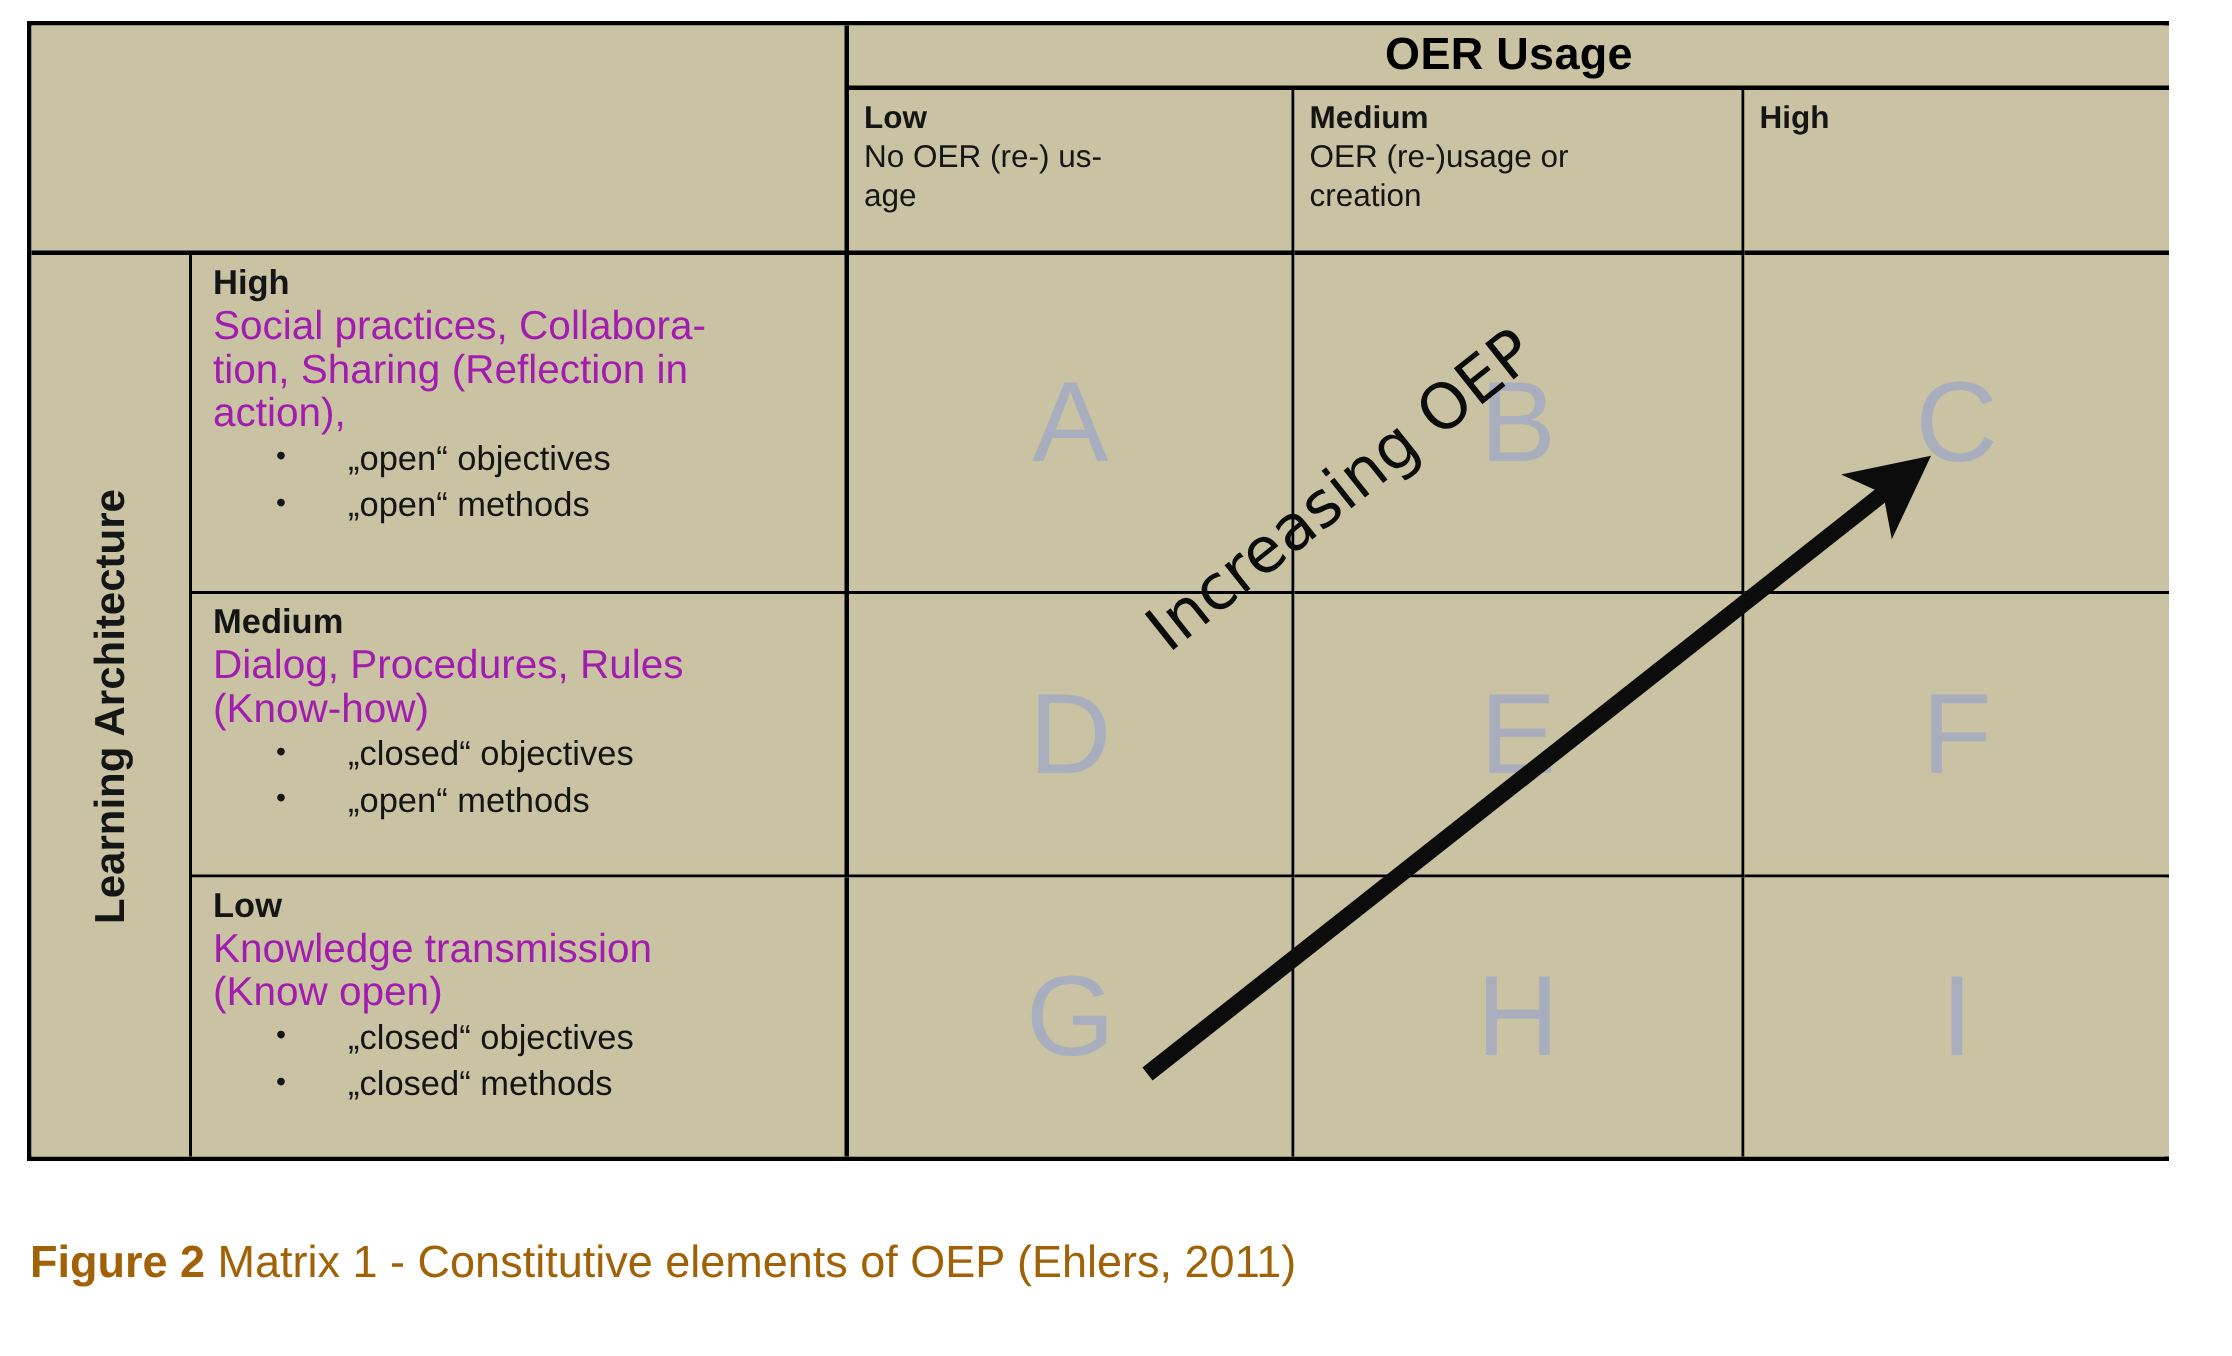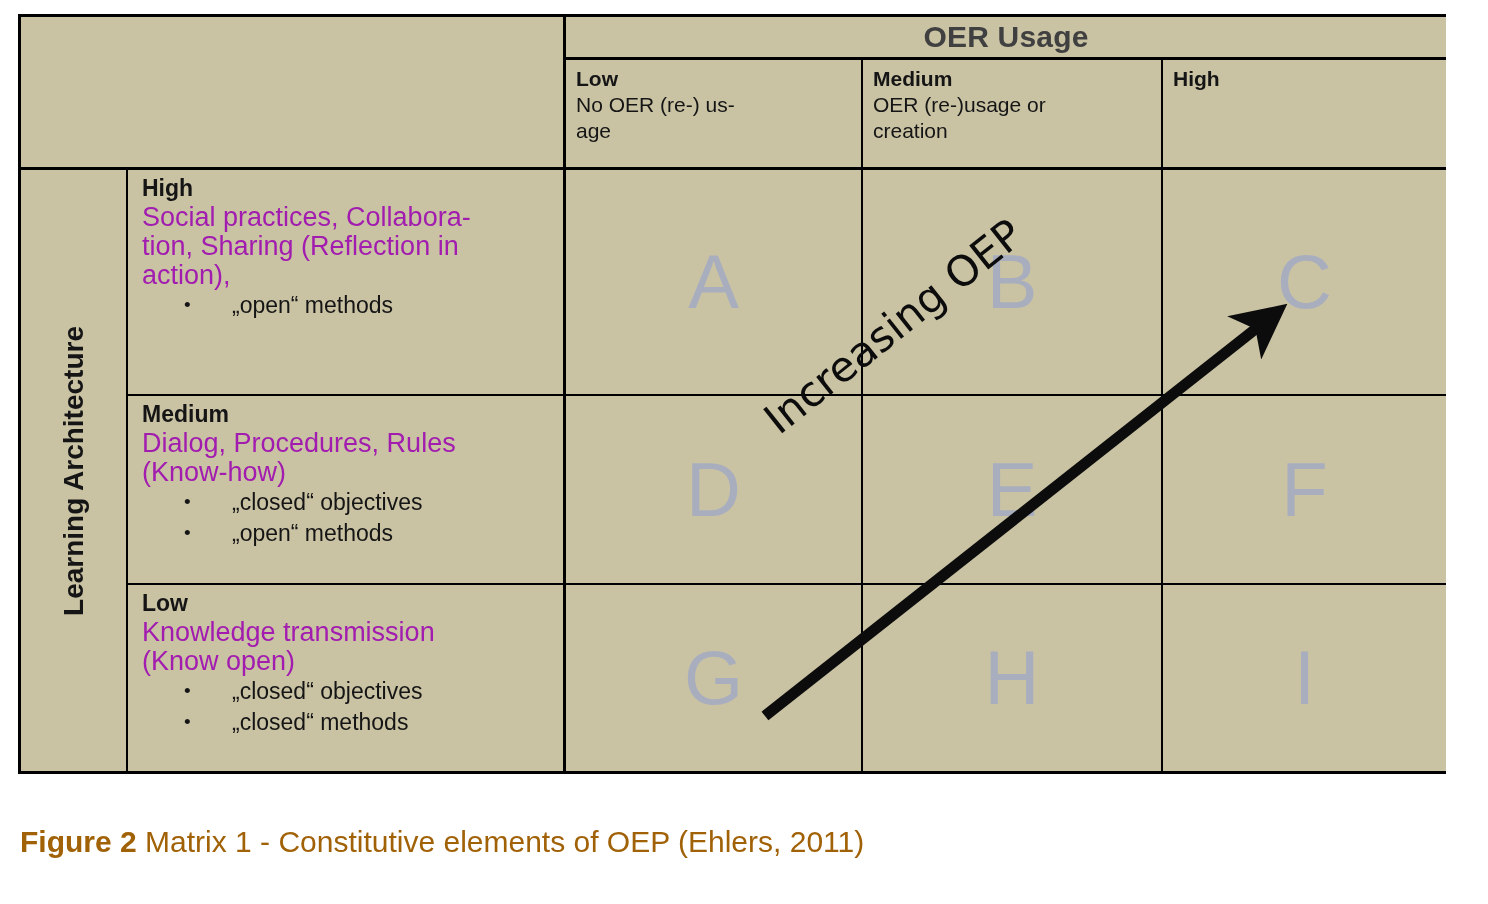--- a/index.html
+++ b/index.html
@@ -59,21 +59,21 @@
     width: 880px; height: 43px;
     border-bottom: 3px solid #000;
     display: flex;
     align-items: center;
     justify-content: center;
   }
   .hdr-title-text {
     font-weight: bold;
     font-size: 30px;
     letter-spacing: 0.2px;
-    color: #404040;
+    color: #000000;
   }
 
   .hdr-col {
     top: 43px;
     height: 110px;
     border-bottom: 3px solid #000;
     padding: 6px 8px 0 10px;
   }
   .hdr-col.c1 { left: 545px;  width: 297px; border-right: 2px solid #000; }
   .hdr-col.c2 { left: 842px;  width: 300px; border-right: 2px solid #000; }
@@ -237,20 +237,21 @@
       <div class="cell axis-col">
         <span class="axis-col-text">Learning Architecture</span>
       </div>
 
       <div class="cell rowdesc r1">
         <div class="row-level">High</div>
         <div class="row-desc">Social practices, Collabora-
 tion, Sharing (Reflection in
 action),</div>
         <ul class="row-bullets">
+          <li>„open“ objectives</li>
           <li>„open“ methods</li>
         </ul>
       </div>
 
       <div class="cell rowdesc r2">
         <div class="row-level">Medium</div>
         <div class="row-desc">Dialog, Procedures, Rules
 (Know-how)</div>
         <ul class="row-bullets">
           <li>„closed“ objectives</li>

